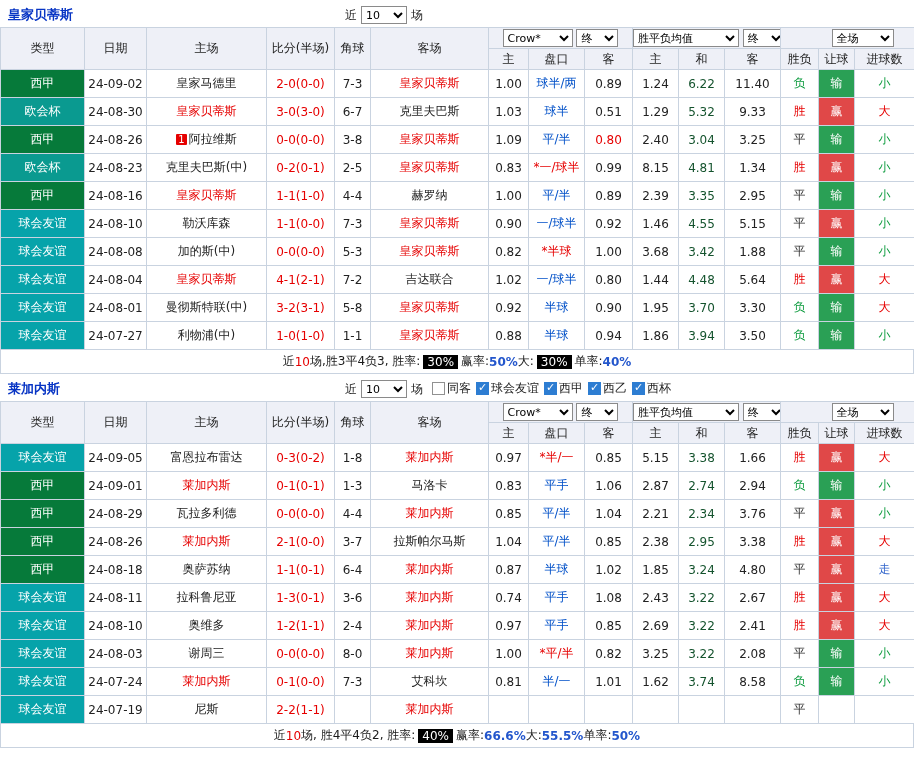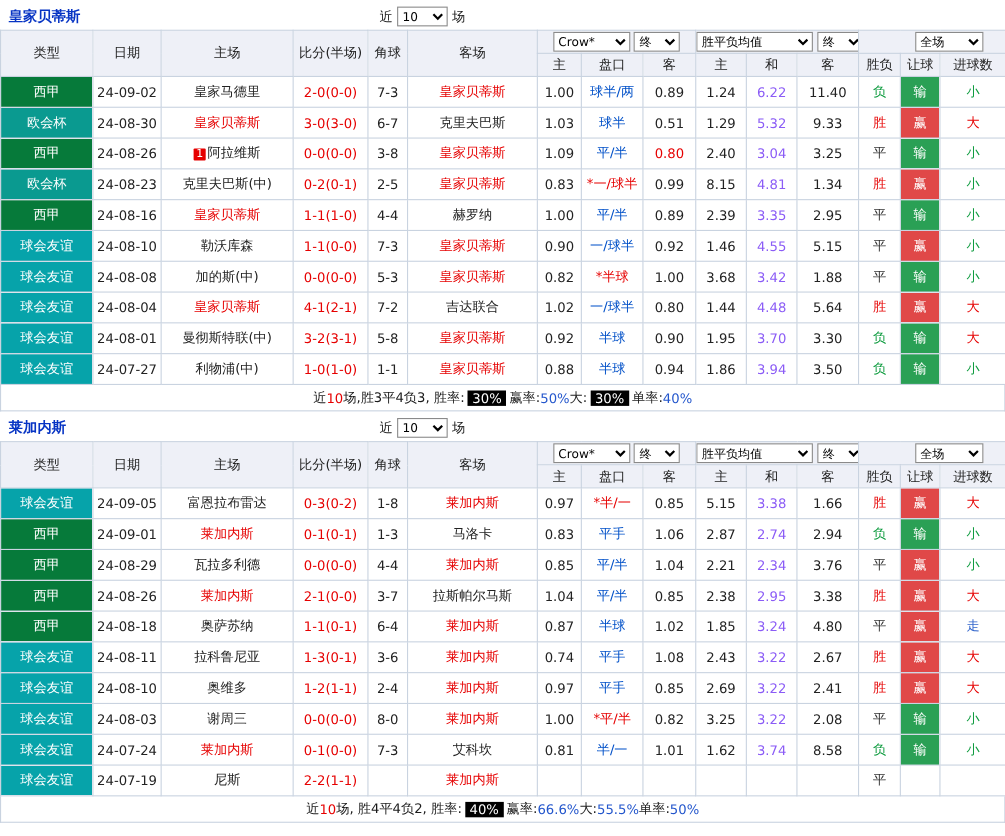--- a/index.html
+++ b/index.html
@@ -36,28 +36,28 @@
   .sel-time { width:42px; }
   .sel-avg { width:106px; }
   .sel-scope { width:62px;margin-left:30px; }
   tbody tr { height:28px; }
   tbody td { background:#fff; }
   td.lg { color:#fff; }
   td.team.focus { color:#e60000; }
   td.score { color:#e60000; }
   td.hcap { color:#0050c8; }
   td.red, .red { color:#e60000 !important; }
-  td.avg-mid { color:#8b5cf6; }
+  td.avg-mid { color:#14532d; }
   .pfx { background:#e60000; color:#fff; font-size:10px; padding:0 2px; margin-right:2px; border-radius:1px; }
 
   
   .summary { width:914px; height:24px; display:flex; align-items:center; justify-content:center; border:1px solid #c9d3e0; border-top:none; }
   .sum-p { color:#1a1a1a; }
   .sum-r { color:#e60000; }
-  .sum-b { color:#2356cc; }
+  .sum-b { color:#2356cc;font-weight:bold; }
   .sum-g { background:#000000; color:#fff; padding:0 4px; margin:0 3px; }
 </style>
 </head>
 <body>
 
 <div class="page">
 
 
   <div class="section">
     <div class="section-head">
@@ -305,20 +305,21 @@
       </div>
   </div>
 
   <div class="section">
     <div class="section-head">
       <span class="team-name">莱加内斯</span>
       <div class="filters">
         <span>近</span>
         <select class="cnt"><option>10</option></select>
         <span>场</span>
+        <span><label class="fl"><span class="cb"></span>同客</label><label class="fl"><span class="cb on"></span>球会友谊</label><label class="fl"><span class="cb on"></span>西甲</label><label class="fl"><span class="cb on"></span>西乙</label><label class="fl"><span class="cb on"></span>西杯</label></span>
       </div>
     </div>
     <table>
       <colgroup>
         <col style="width:84px">
           <col style="width:62px">
           <col style="width:120px">
           <col style="width:68px">
           <col style="width:36px">
           <col style="width:118px">

